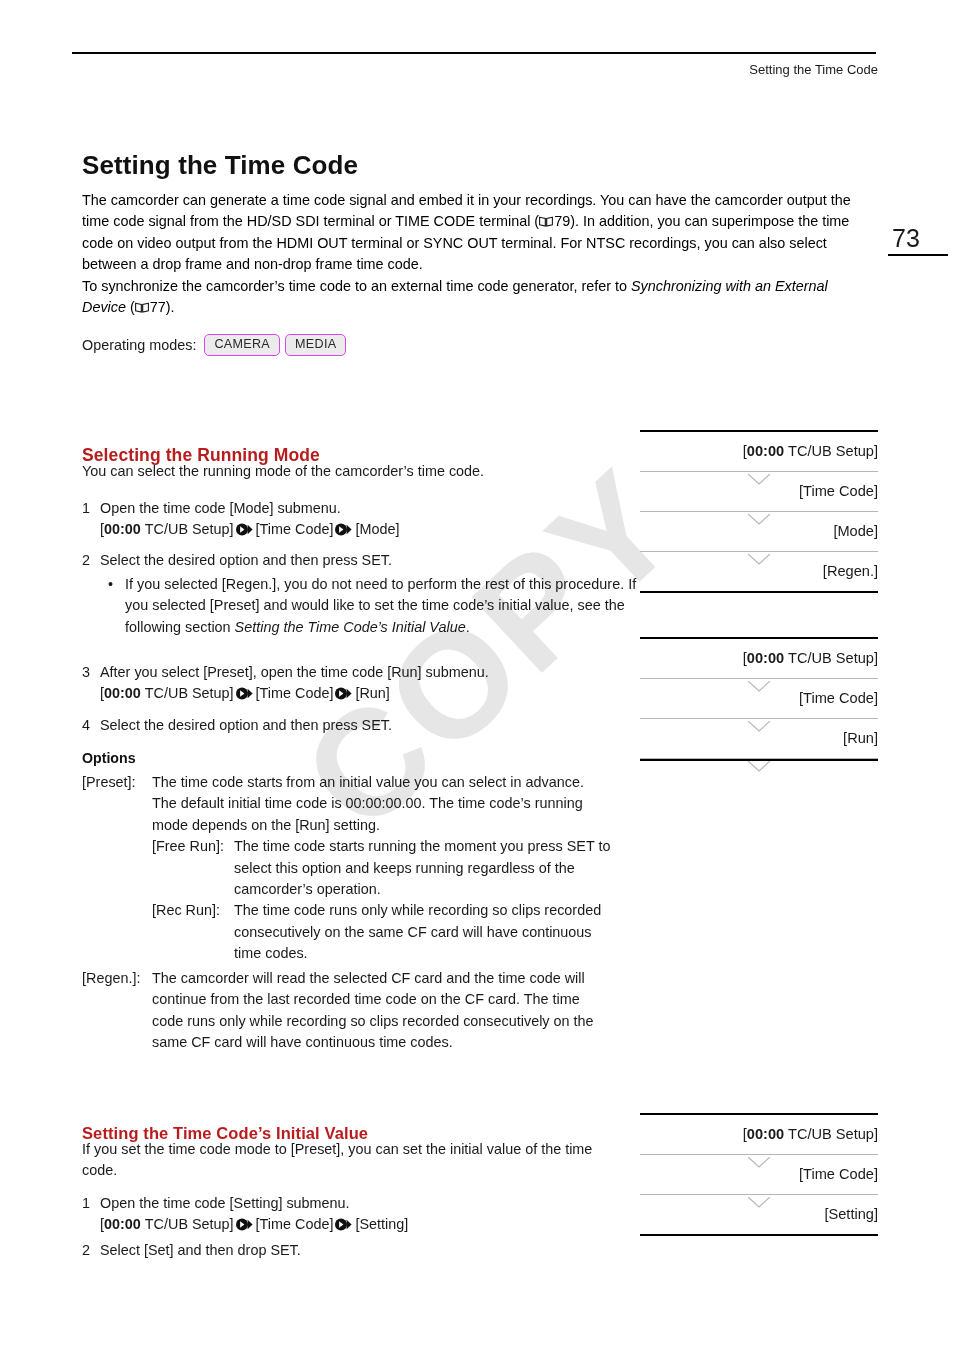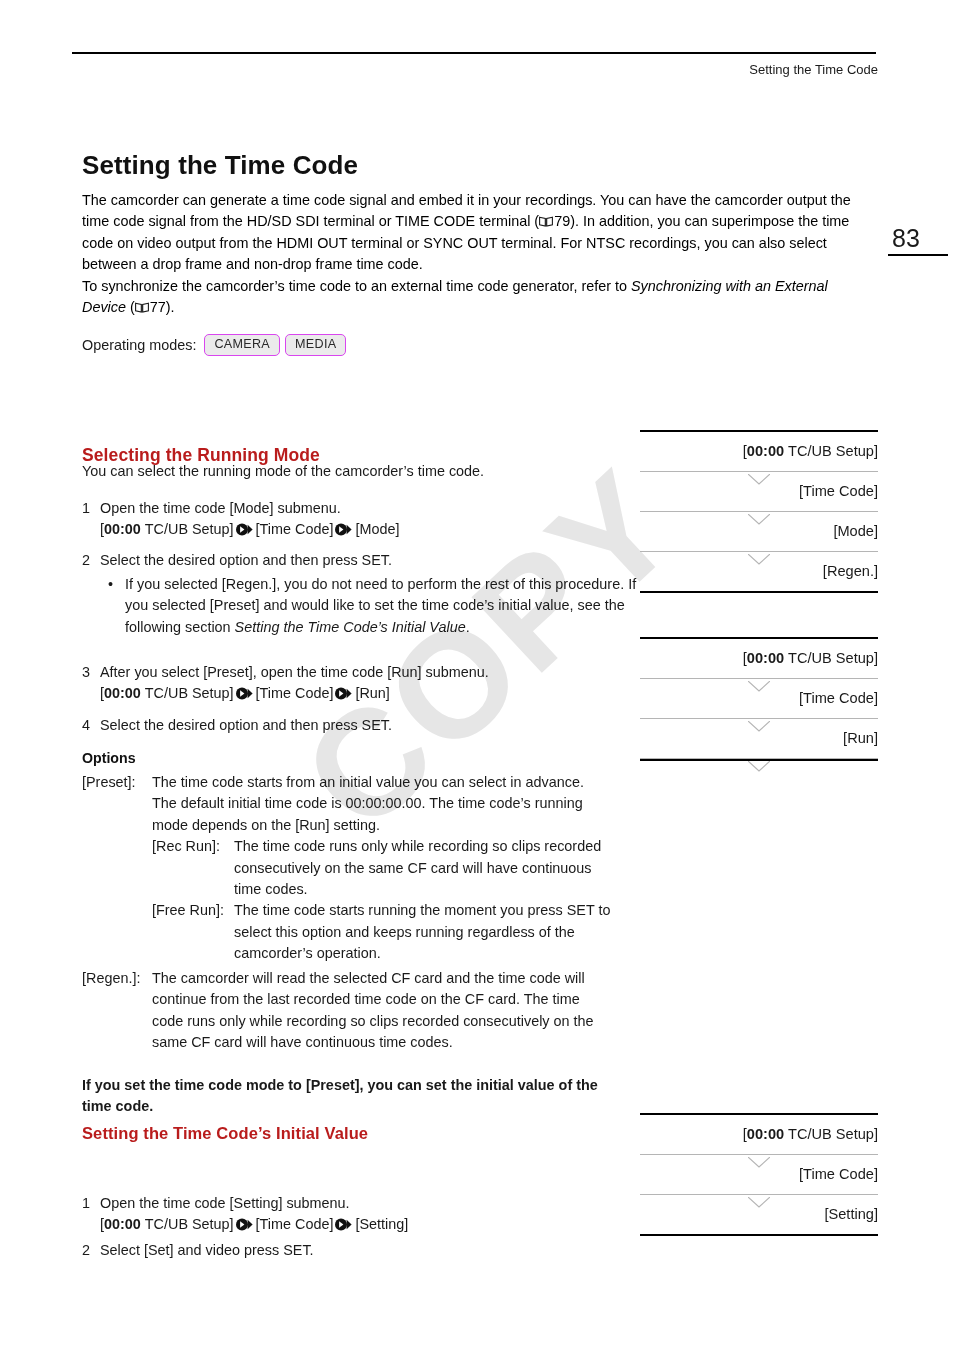--- a/index.html
+++ b/index.html
@@ -283,21 +283,21 @@
 <body>
 
 <div id="watermark">
   <div class="wm-text">COPY</div>
 </div>
 
 <div id="header-rule"></div>
 <div id="running-head">Setting the Time Code</div>
 
 <div id="page-number-block">
-  <div class="pnum">83</div>
+  <div class="pnum">73</div>
   <div class="prule"></div>
 </div>
 
 <div id="content">
 
   <h1 id="page-title">Setting the Time Code</h1>
 
   <div id="intro">
     <p>
       <span>The camcorder can generate a time code signal and embed it in your recordings. You can have the camcorder output the time code signal from the HD/SD SDI terminal or TIME CODE terminal (</span><span class="book-icon"><svg viewBox="0 0 14 11" width="14" height="11">
@@ -368,58 +368,58 @@
   <div class="step" style="top:715px; width:560px;">
     <span class="num">4</span>
     <span class="stxt">Select the desired option and then press SET.</span>
   </div>
 
   <div id="options-head" style="top:750px;">Options</div>
 
   <div class="opt-row" style="top:772px; width:530px;">
     <span class="okey">[Preset]:</span>
     <span class="oval">The time code starts from an initial value you can select in advance. The default initial time code is 00:00:00.00. The time code’s running mode depends on the [Run] setting.</span>
+    <div class="sub-row free" style="padding-left:70px;">
+      <span class="skey" style="left:70px;">[Free Run]:</span>
+      <span class="stext">The time code starts running the moment you press SET to select this option and keeps running regardless of the camcorder’s operation.</span>
+    </div>
     <div class="sub-row rec" style="padding-left:70px;">
       <span class="skey" style="left:70px;">[Rec Run]:</span>
       <span class="stext">The time code runs only while recording so clips recorded consecutively on the same CF card will have continuous time codes.</span>
     </div>
-    <div class="sub-row free" style="padding-left:70px;">
-      <span class="skey" style="left:70px;">[Free Run]:</span>
-      <span class="stext">The time code starts running the moment you press SET to select this option and keeps running regardless of the camcorder’s operation.</span>
-    </div>
   </div>
 
   <div class="opt-row" style="top:968px; width:530px;">
     <span class="okey">[Regen.]:</span>
     <span class="oval">The camcorder will read the selected CF card and the time code will continue from the last recorded time code on the CF card. The time code runs only while recording so clips recorded consecutively on the same CF card will have continuous time codes.</span>
   </div>
 
   <h2 class="sec-h2" style="top:1110px; font-size:16.5px;">Setting the Time Code’s Initial Value</h2>
 
-  <div class="body-txt" style="top:1075px; width:520px;font-weight:bold;">If you set the time code mode to [Preset], you can set the initial value of the time code.</div>
+  <div class="body-txt" style="top:1139px; width:520px;">If you set the time code mode to [Preset], you can set the initial value of the time code.</div>
 
   <div class="step" style="top:1193px; width:560px;">
     <span class="num">1</span>
     <span class="stxt">Open the time code [Setting] submenu.</span>
     <span class="stxt menu-path">
       <span>[</span><span class="tcicon">00:00</span>&nbsp;<span>TC/UB Setup]</span><span class="arrow-icon"><svg viewBox="0 0 18 13" width="18" height="13">
             <circle cx="6" cy="6.5" r="6" fill="#111"></circle>
             <path d="M4.1 3.3 L8.4 6.5 L4.1 9.7 Z" fill="#fff"></path>
             <path d="M11.6 1.8 L16.6 6.5 L11.6 11.2 Z" fill="#111"></path>
           </svg></span><span>[Time Code]</span><span class="arrow-icon"><svg viewBox="0 0 18 13" width="18" height="13">
             <circle cx="6" cy="6.5" r="6" fill="#111"></circle>
             <path d="M4.1 3.3 L8.4 6.5 L4.1 9.7 Z" fill="#fff"></path>
             <path d="M11.6 1.8 L16.6 6.5 L11.6 11.2 Z" fill="#111"></path>
           </svg></span><span>[Setting]</span>
     </span>
   </div>
 
   <div class="step" style="top:1240px; width:560px;">
     <span class="num">2</span>
-    <span class="stxt">Select [Set] and video press SET.</span>
+    <span class="stxt">Select [Set] and then drop SET.</span>
   </div>
 
 </div>
 
 <div class="menu-box" style="top:430px;">
   <div class="rule-top"></div>
   <div class="menu-item"><span>[</span><span class="tc">00:00</span><span> TC/UB Setup]</span></div>
   <div class="menu-sep">
       <span class="notch"><svg viewBox="0 0 22 11" width="22" height="11">
           <path d="M0 0 L11 10 L22 0" fill="none" stroke="#b5b5b5" stroke-width="1.2"></path>

